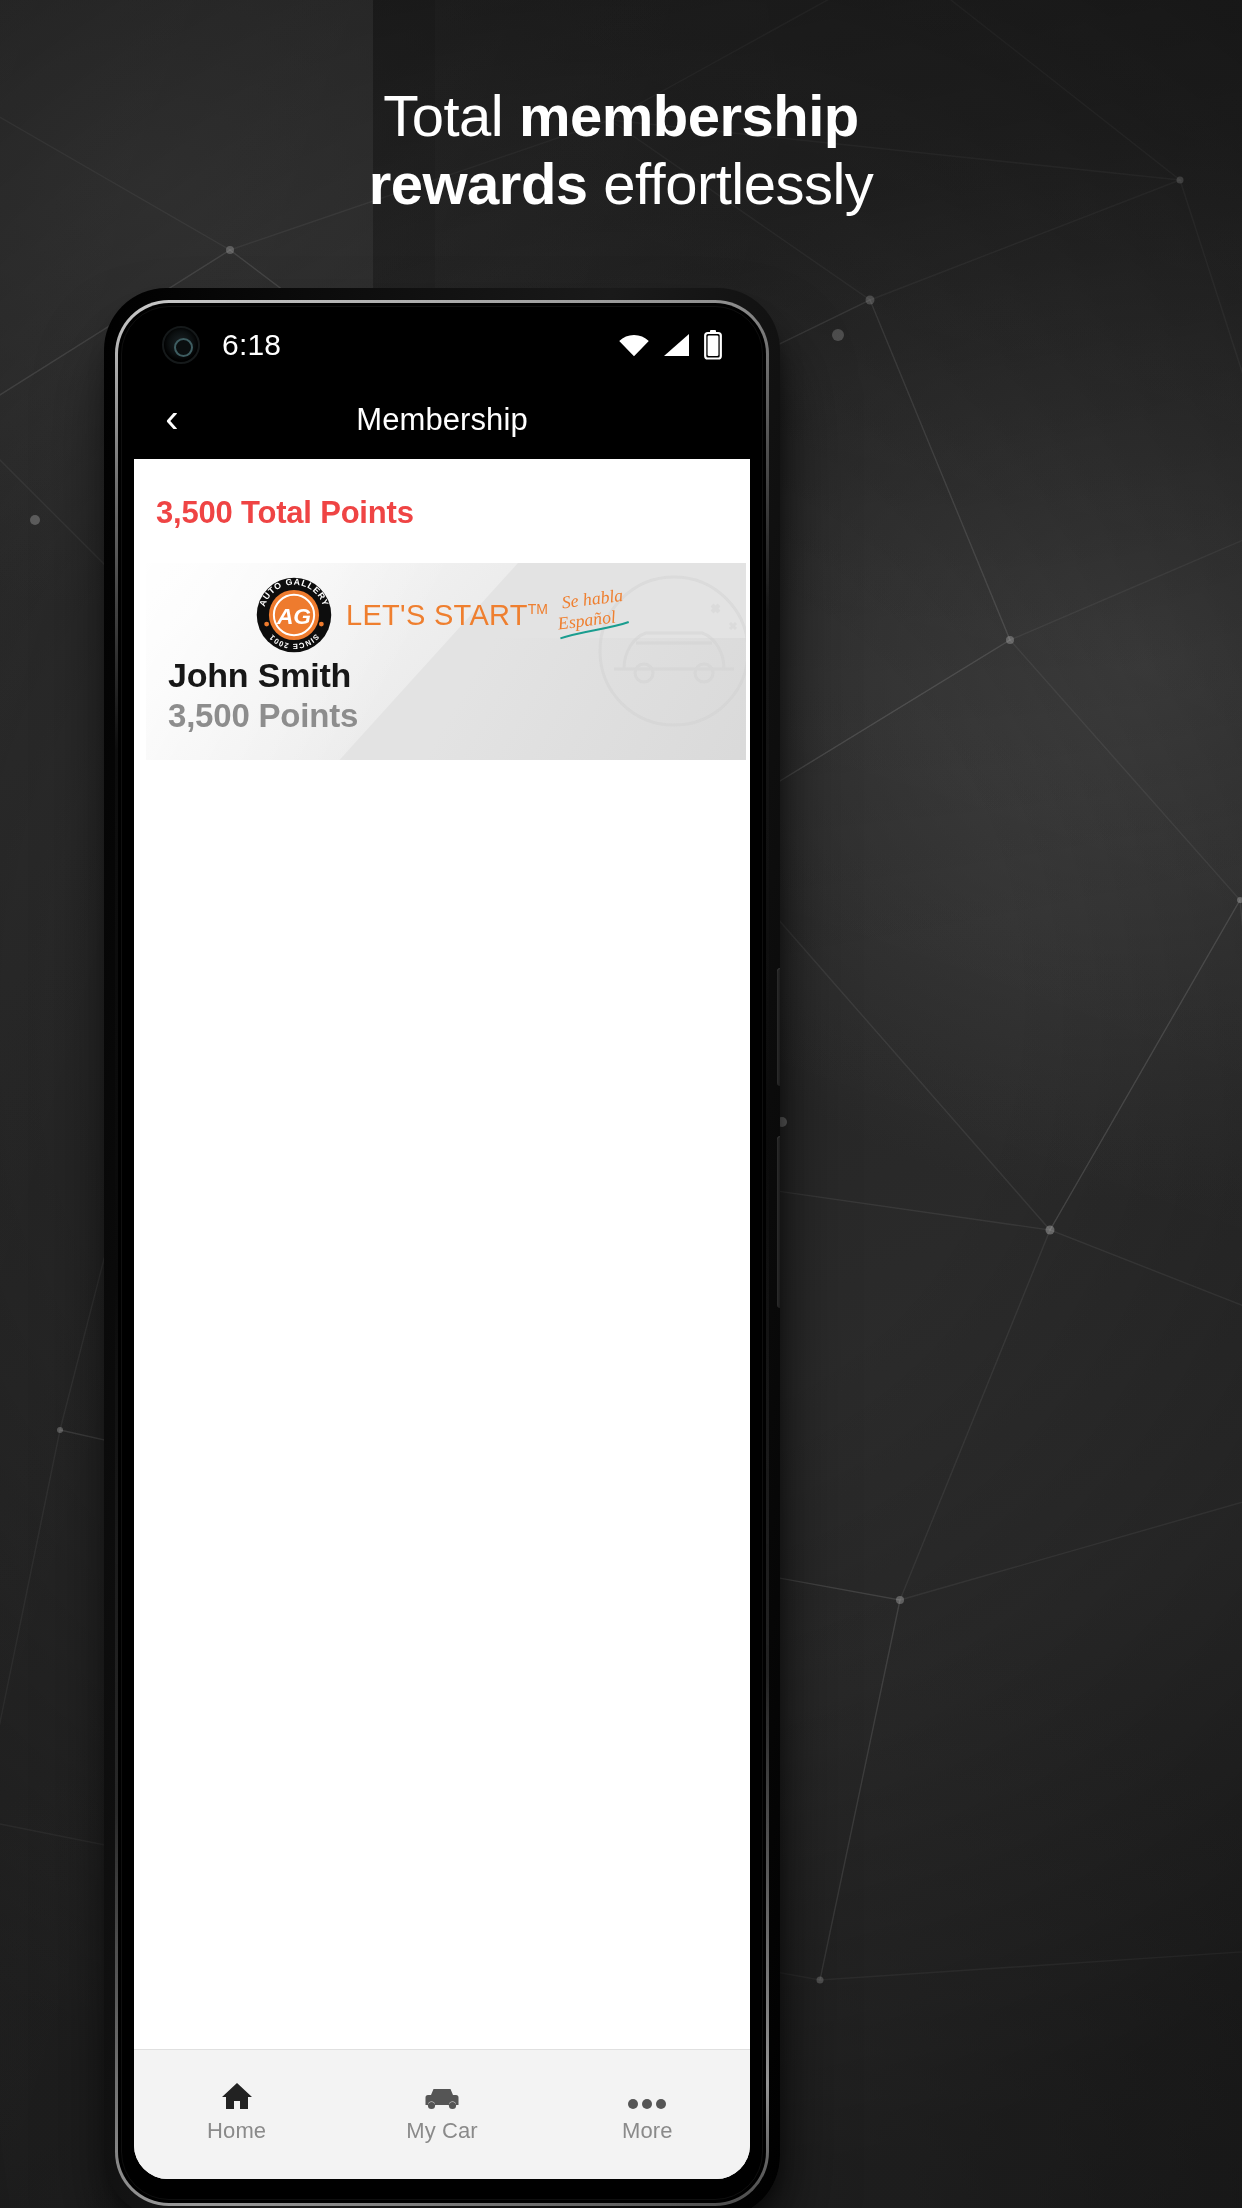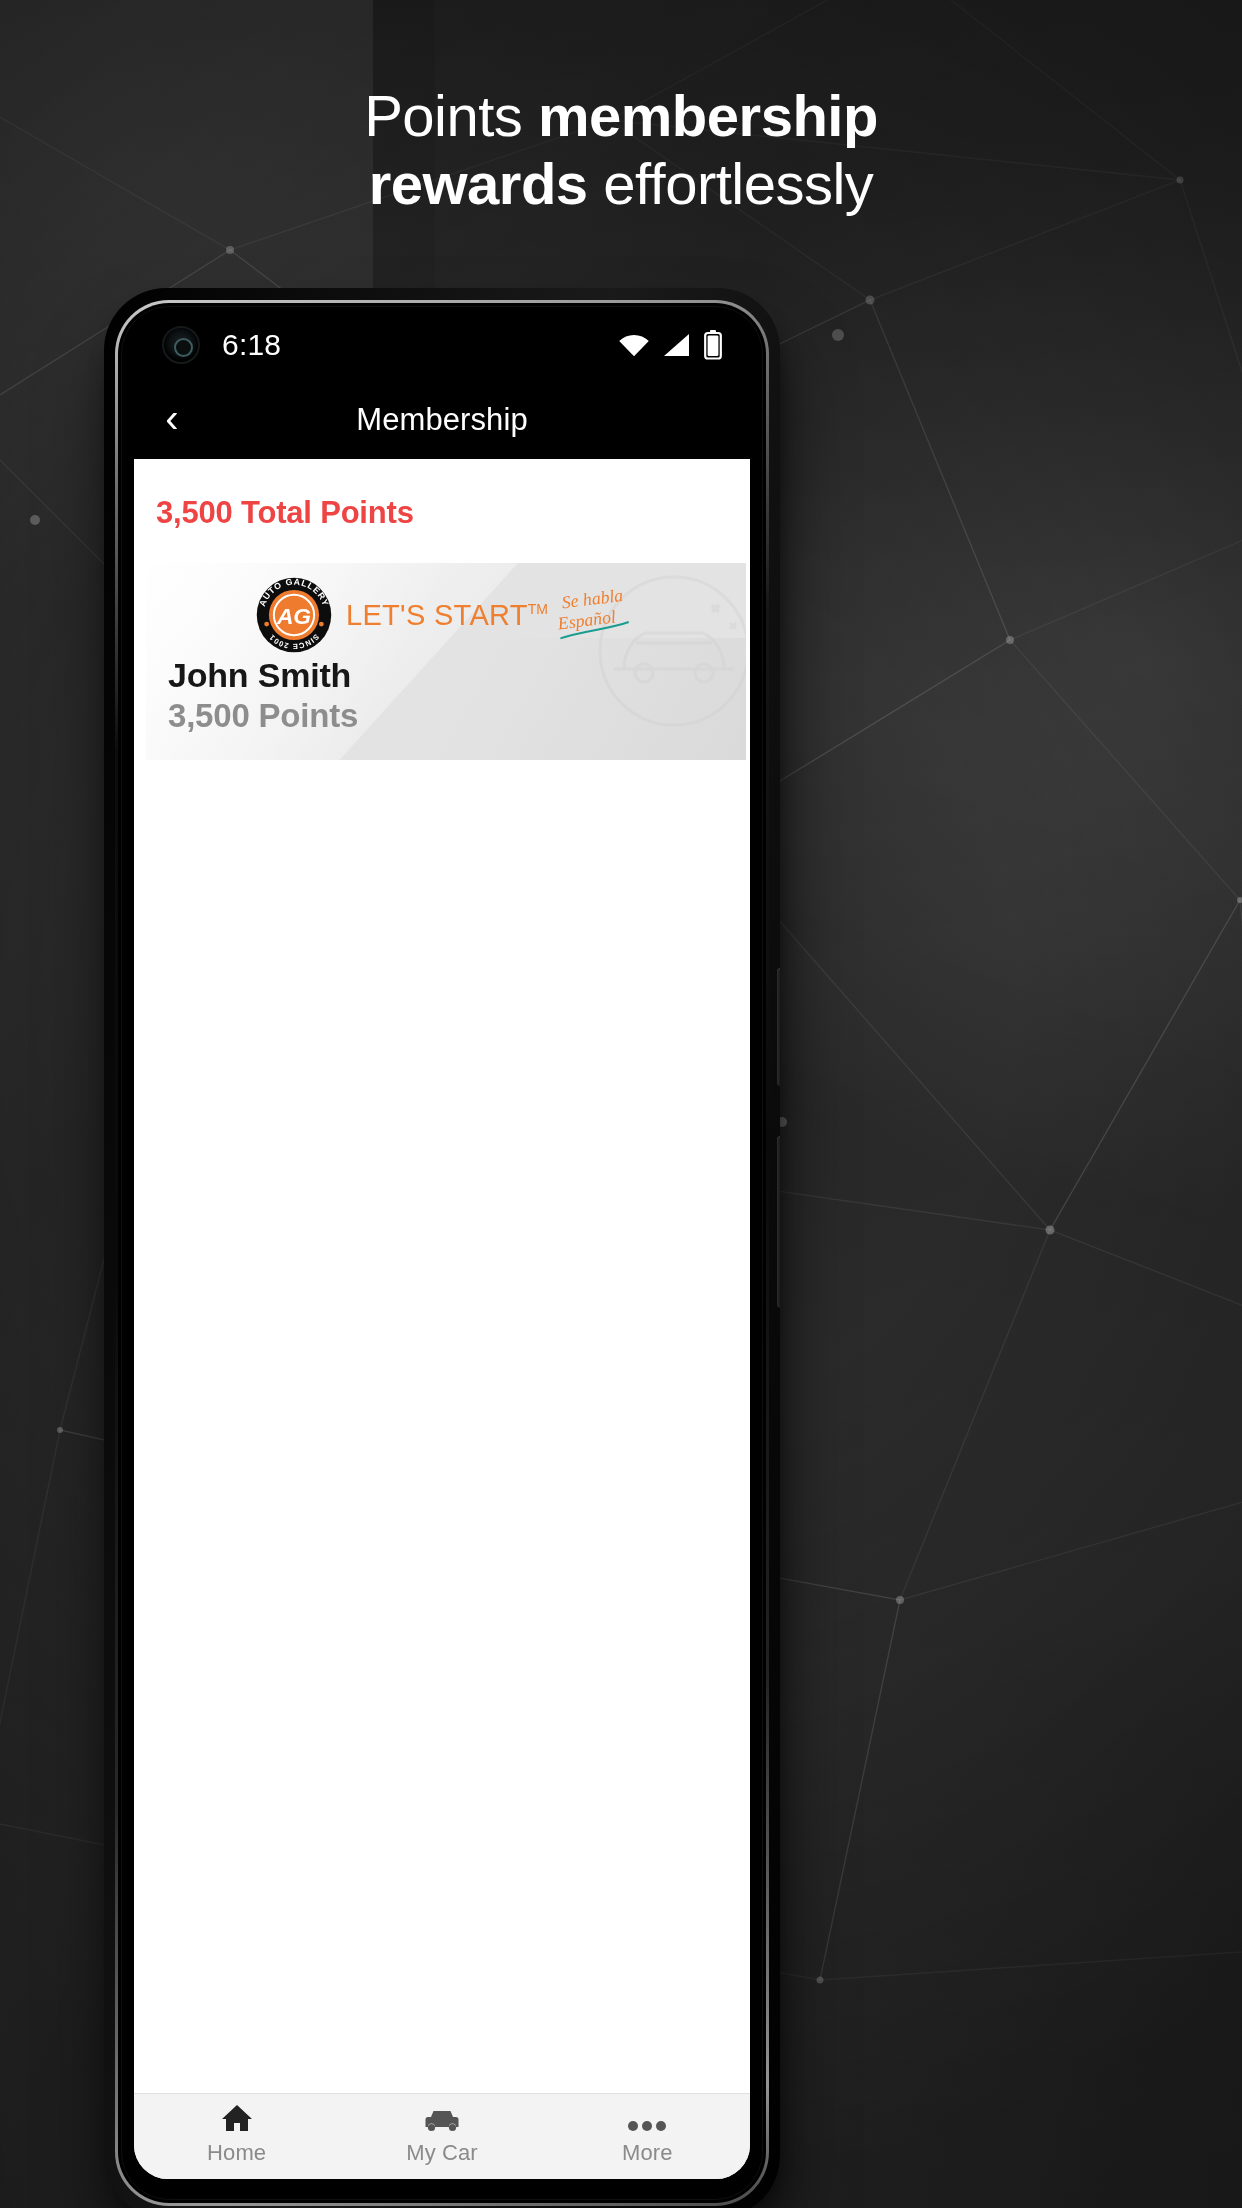--- a/index.html
+++ b/index.html
@@ -201,21 +201,21 @@
     font-size:34px; font-weight:700; color:#171717; line-height:40px;
     letter-spacing:-0.2px;
   }
   .card-points {
     font-size:33px; font-weight:700; color:#8d8d8d; line-height:42px;
     letter-spacing:-0.2px;
   }
 
   
   .tabbar {
-    position:absolute; left:0; right:0; bottom:0; height:86px;
+    position:absolute; left:0; right:0; bottom:0; height:130px;
     background:#f3f3f3;
     border-top:1px solid #e0e0e0;
     display:flex;
   }
   .tab {
     flex:1; display:flex; flex-direction:column;
     align-items:center; justify-content:center; gap:7px;
     padding-bottom:8px;
   }
   .tab .ti { height:34px; display:flex; align-items:flex-end; }
@@ -268,21 +268,21 @@
     </g>
   </svg>
   <div class="sweep1"></div>
   <div class="sweep2"></div>
   <div class="sweep3"></div>
   <div class="vig"></div>
 </div>
 
 <div class="headline">
   <div>
-    <span class="lt">Points </span><span class="bd">membership</span>
+    <span class="lt">Total </span><span class="bd">membership</span>
   </div>
   <div>
     <span class="bd">rewards</span><span class="lt"> effortlessly</span>
   </div>
 </div>
 
 <div id="phone">
   <div class="phone-shadow"></div>
   <div class="phone-body">
     <div class="phone-rim"></div>

